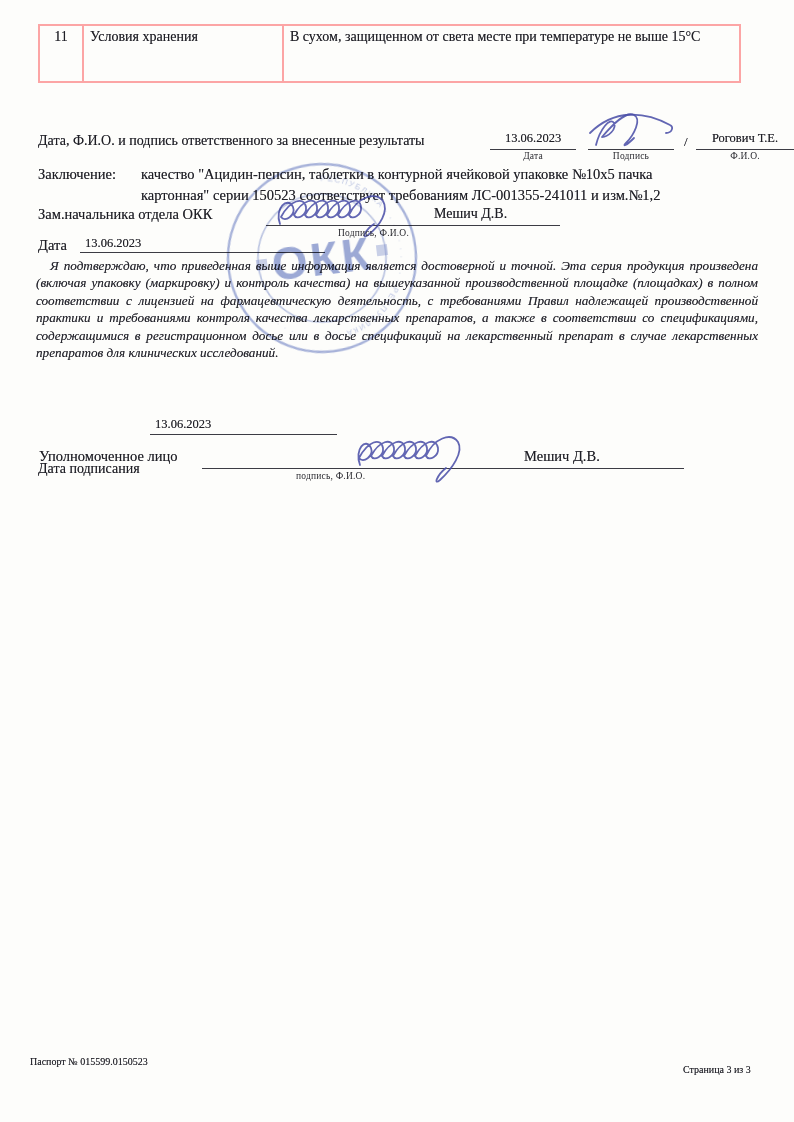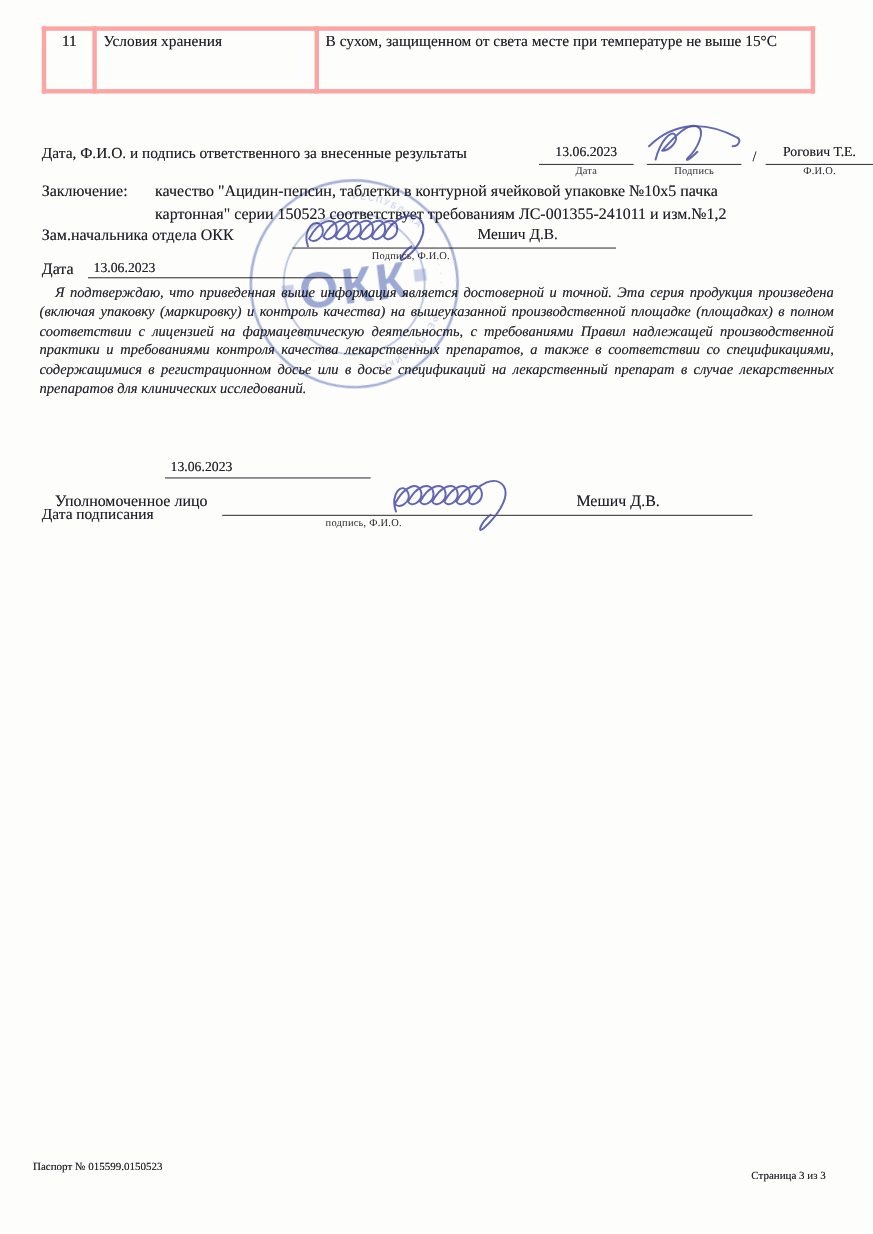--- a/index.html
+++ b/index.html
@@ -18,21 +18,21 @@
   }
   .scan-text{ text-shadow:0 0 .5px rgba(20,20,30,.55); }
 
   
   table.spec{
     position:absolute; top:24px; left:38px; width:703px;
     border-collapse:collapse;
     font-size:14px;
   }
   table.spec td{
-    border:4px solid #fca5a5;
+    border:2px solid #fca5a5;
     vertical-align:top;
     padding:2px 6px 2px 6px;
     line-height:17px;
   }
   td.num{width:30px; text-align:center; padding-left:2px;padding-right:2px;}
   td.lab{width:186px;}
   td.val2{width:148px;}
   tr.r1{height:57px;} tr.r2{height:36px;}
 
   
@@ -73,21 +73,21 @@
   .declaration p{margin:0;}
   .declaration p.p1{text-indent:14px;}
   .declaration p.p2{text-indent:112px;}
 
   
   .signdate{top:419px; left:38px; width:400px; height:24px; font-size:14px;}
   .signdate .sd-label{position:absolute;left:0;top:0;margin-top:42px;}
   .signdate .sd-val{position:absolute; left:112px; top:-3px; width:182px; border-bottom:1.6px solid #3c3c44; font-size:12.5px; padding:1px 0 2px 5px;}
 
   .authline{top:448px; left:38px; width:740px; height:40px; font-size:14.5px;}
-  .authline .au-label{position:absolute;left:12px;top:0;}
+  .authline .au-label{position:absolute;left:1px;top:0;}
   .au-sigarea{position:absolute; left:164px; top:-1px; width:482px; height:21px; border-bottom:1.6px solid #3c3c44;}
   .au-sigarea svg{position:absolute; left:146px; top:-20px;}
   .au-name{position:absolute; left:322px; top:1px; font-size:14.5px; white-space:nowrap;}
   .au-cap{position:absolute; left:258px; top:23px;}
 
   
   .footer-left{left:30px; top:1056px; font-size:10px;}
   .footer-right{left:683px; top:1064px; font-size:10px;}
 
   

